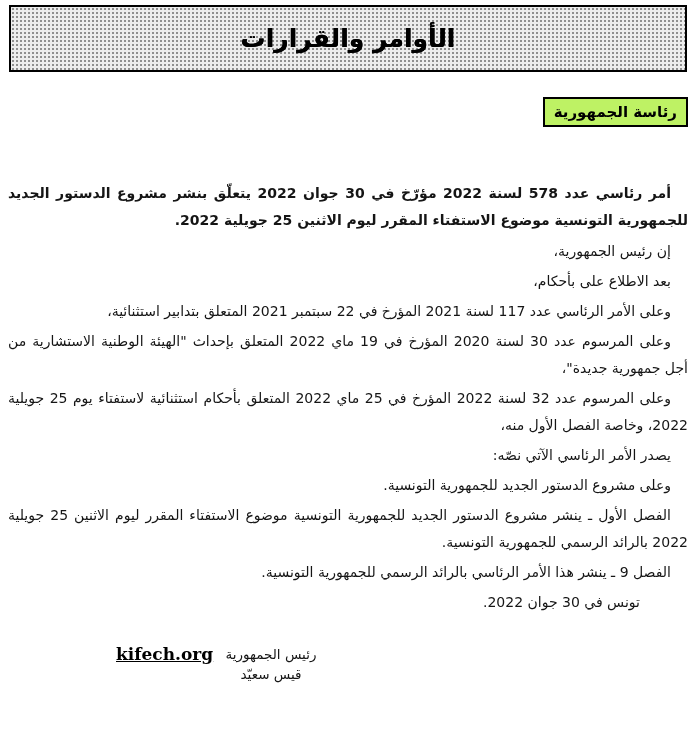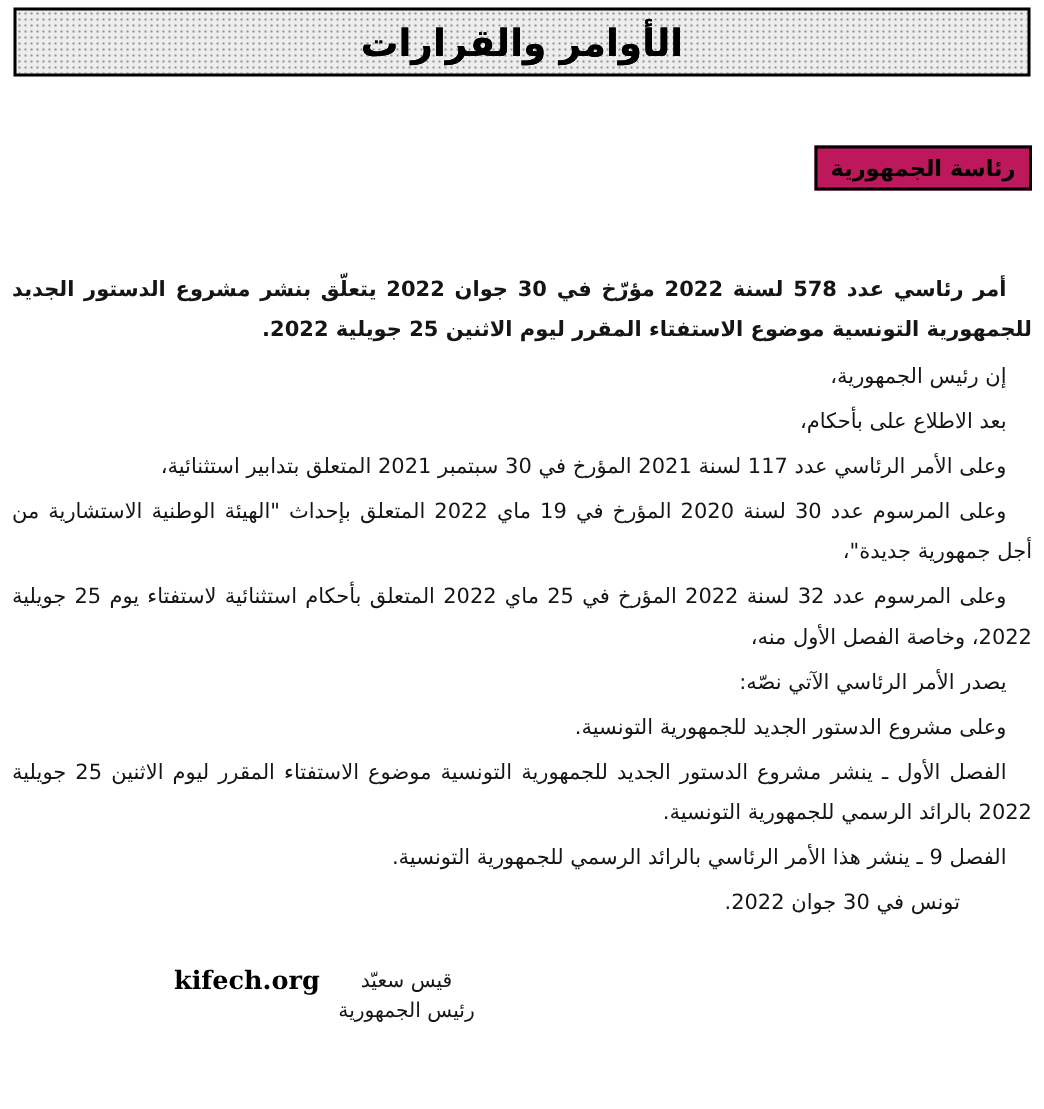--- a/index.html
+++ b/index.html
@@ -15,21 +15,21 @@
     font-family: "DejaVu Sans", sans-serif;
     color: #151515;
     overflow: hidden;
   }
   
   .banner {
     position: absolute;
     left: 9px;
     top: 5px;
     width: 678px;
-    height: 46px;
+    height: 67px;
     box-sizing: border-box;
     border: 2px solid #000;
     display: flex;
     align-items: center;
     justify-content: center;
     background-color: #ededed;
     background-image: radial-gradient(#8f8f8f 0.8px, rgba(0,0,0,0) 0.9px);
     background-size: 4px 4px;
   }
   .banner-title {
@@ -40,21 +40,21 @@
     color: #000;
     text-shadow: 0 0 0.4px #000;
   }
   
   .section-box {
     position: absolute;
     top: 97px;
     right: 8px;
     box-sizing: border-box;
     border: 2px solid #000;
-    background: #be185d;
+    background: #bef264;
     padding: 3px 9px 4px 9px;
     direction: rtl;
   }
   .section-box-label {
     font-weight: bold;
     font-size: 15px;
     color: #000;
     white-space: nowrap;
   }
   
@@ -94,49 +94,50 @@
   }
   .watermark {
     position: absolute;
     top: 644px;
     left: 116px;
     font-family: "DejaVu Serif", serif;
     font-weight: bold;
     font-size: 17px;
     color: #000;
     direction: ltr;
+    text-decoration: underline;
   }
 </style>
 </head>
 <body>
 
 <div class="page">
 
   <div class="banner">
     <span class="banner-title">الأوامر والقرارات</span>
   </div>
 
   <div class="section-box">
     <span class="section-box-label">رئاسة الجمهورية</span>
   </div>
 
   <div class="doc">
     <p class="intro">أمر رئاسي  عدد 578 لسنة 2022 مؤرّخ في 30 جوان 2022 يتعلّق بنشر مشروع الدستور الجديد للجمهورية التونسية موضوع الاستفتاء المقرر ليوم الاثنين 25 جويلية 2022.</p>
     <p>إن رئيس الجمهورية،</p>
     <p>بعد الاطلاع على بأحكام،</p>
-    <p>وعلى الأمر الرئاسي عدد 117 لسنة 2021 المؤرخ في 30 سبتمبر 2021 المتعلق بتدابير استثنائية،</p>
+    <p>وعلى الأمر الرئاسي عدد 117 لسنة 2021 المؤرخ في 22 سبتمبر 2021 المتعلق بتدابير استثنائية،</p>
     <p>وعلى المرسوم عدد 30 لسنة 2020 المؤرخ في 19 ماي 2022 المتعلق بإحداث "الهيئة الوطنية الاستشارية من أجل جمهورية جديدة"،</p>
     <p>وعلى المرسوم عدد 32 لسنة 2022 المؤرخ في 25 ماي 2022 المتعلق بأحكام استثنائية لاستفتاء يوم 25 جويلية 2022، وخاصة الفصل الأول منه،</p>
     <p>يصدر الأمر الرئاسي الآتي نصّه:</p>
     <p>وعلى مشروع الدستور الجديد للجمهورية التونسية.</p>
     <p>الفصل الأول ـ ينشر مشروع الدستور الجديد للجمهورية التونسية موضوع الاستفتاء المقرر ليوم الاثنين 25 جويلية 2022 بالرائد الرسمي للجمهورية التونسية.</p>
     <p>الفصل 9 ـ ينشر هذا الأمر الرئاسي بالرائد الرسمي للجمهورية التونسية.</p>
     <p class="date-line">تونس في 30 جوان 2022.</p>
   </div>
 
   <div class="signature">
+    <div>رئيس الجمهورية</div>
     <div>قيس سعيّد</div>
-    <div>رئيس الجمهورية</div>
   </div>
 
   <div class="watermark">kifech.org</div>
 
 </div>
 
 </body></html>

